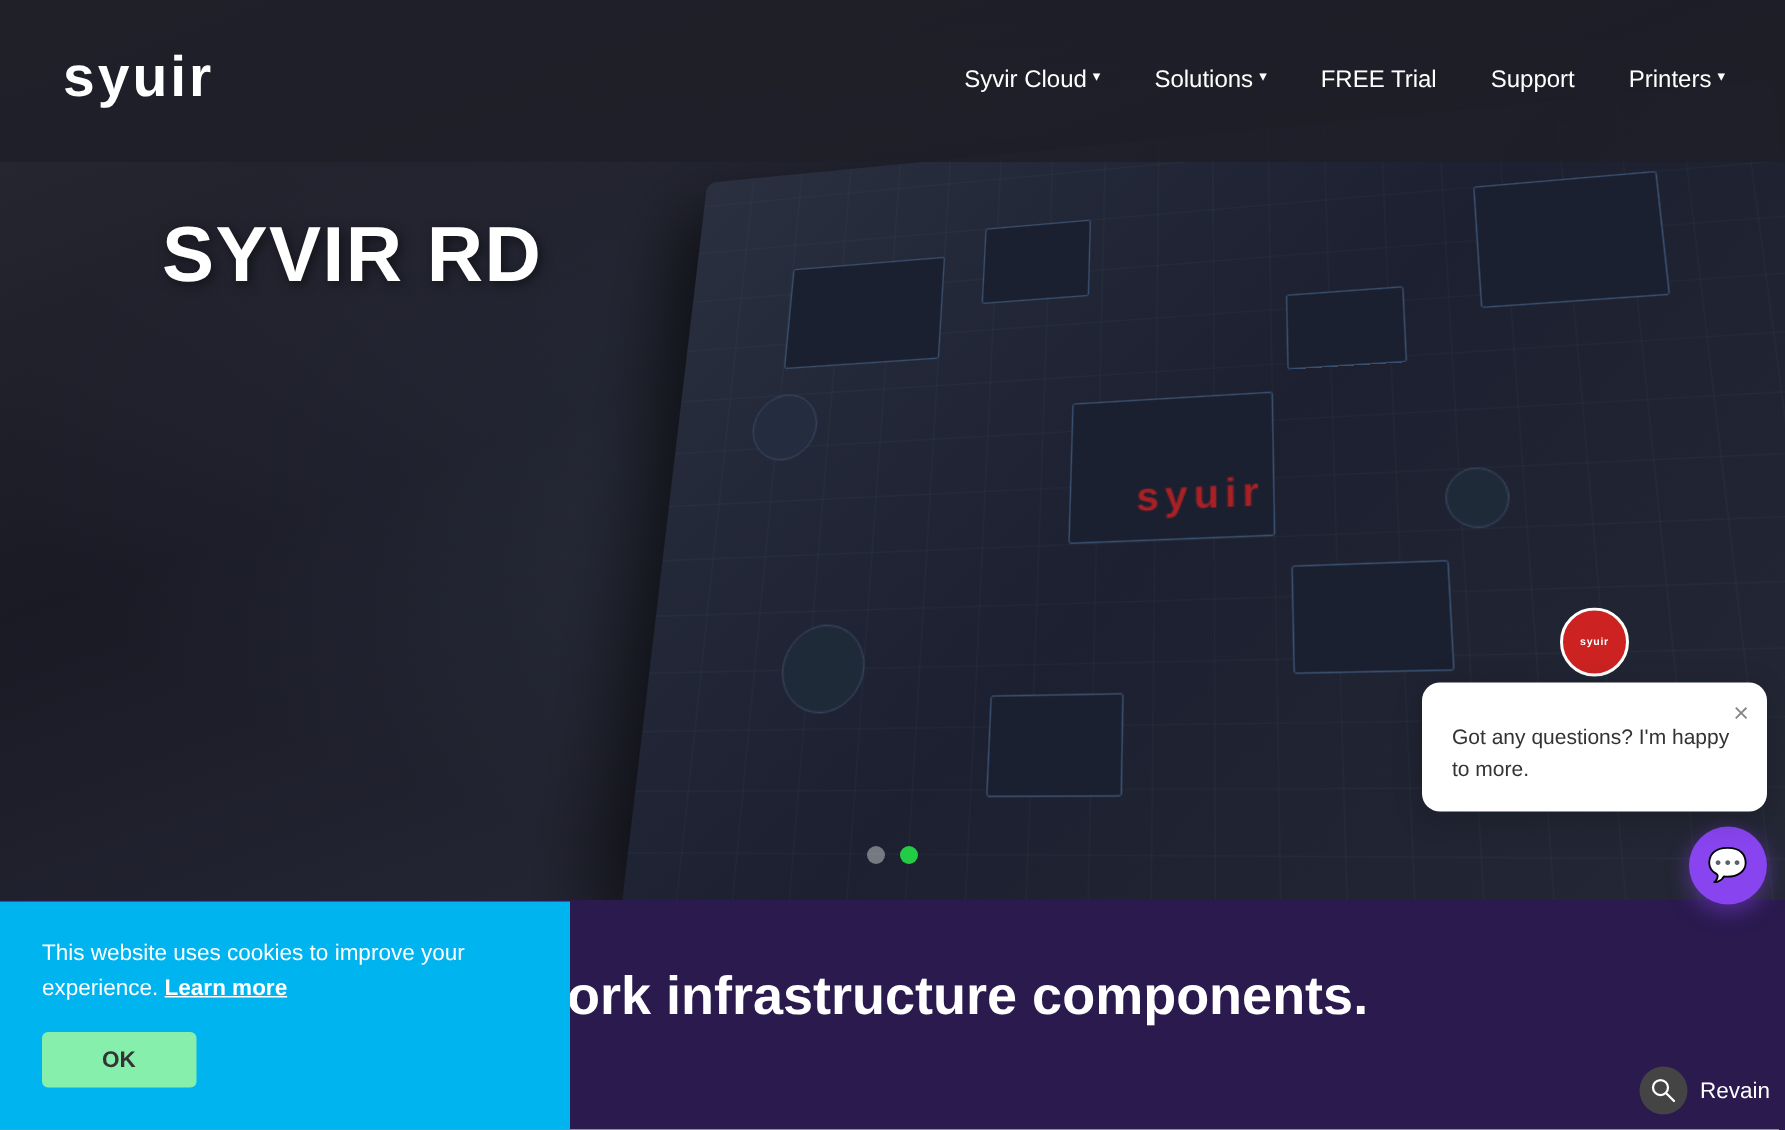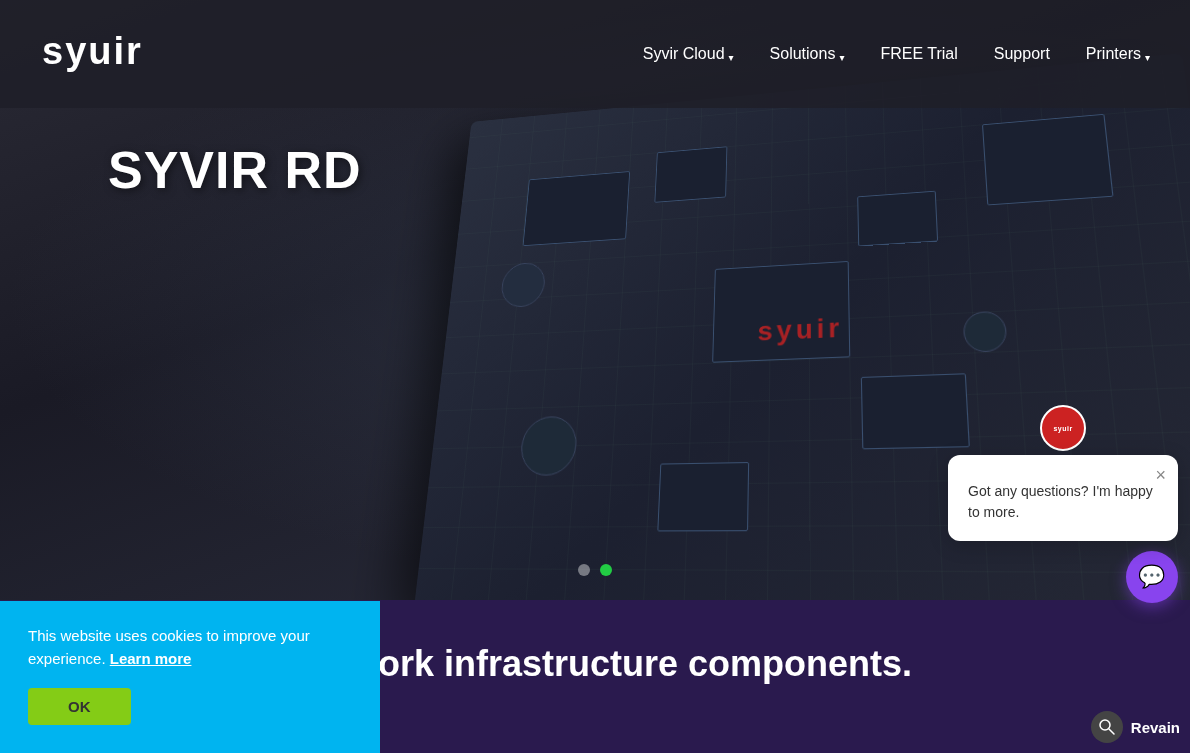--- a/index.html
+++ b/index.html
@@ -34,21 +34,21 @@
       gap: 36px;
       list-style: none;
     }
     .nav-links a {
       color: #fff;
       text-decoration: none;
       font-size: 16px;
       font-weight: 500;
       cursor: pointer;
       display: flex;
-      align-items: flex-end;
+      align-items: flex-start;
       gap: 4px;
     }
     .nav-chevron {
       font-size: 10px;
     }
 
     
     .hero {
       position: absolute;
       top: 0; left: 0; right: 0;
@@ -217,21 +217,21 @@
     }
     .cookie-learn {
       color: #fff;
       font-size: 15px;
       text-decoration: underline;
       cursor: pointer;
       display: inline;
       font-weight: bold;
     }
     .cookie-ok-btn {
-      background: #84cc16;
+      background: #86efac;
       color: #333;
       border: none;
       border-radius: 4px;
       padding: 10px 40px;
       font-size: 15px;
       font-weight: 600;
       cursor: pointer;
       margin-top: 18px;
       display: block;
     }
@@ -300,21 +300,21 @@
       border-radius: 50%;
       background: #444;
       display: flex;
       align-items: center;
       justify-content: center;
       cursor: pointer;
     }
     .revain-brand-name {
       color: #fff;
       font-size: 15px;
-      font-weight: 700;
+      font-weight: 400;
     }
   </style>
 </head>
 <body>
 
 <div class="hero">
   <div class="hero-bg"></div>
 
   <div class="circuit-board">
     <div class="circuit-inner">

